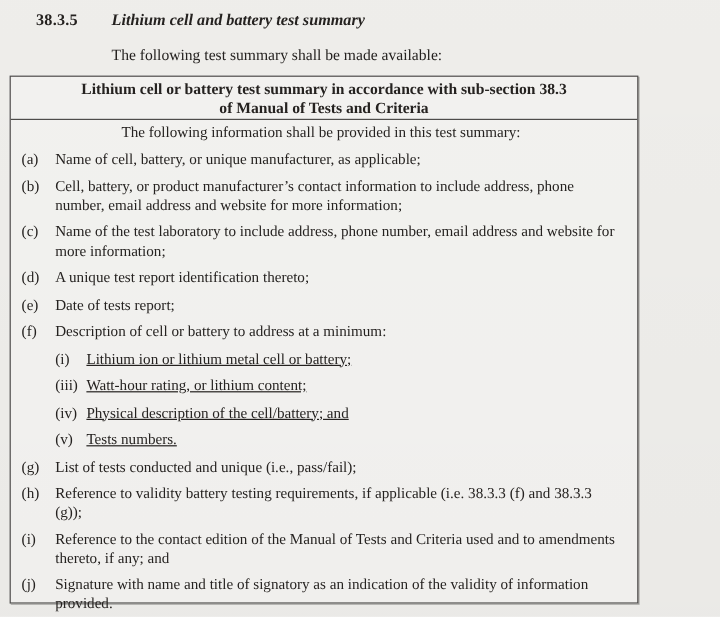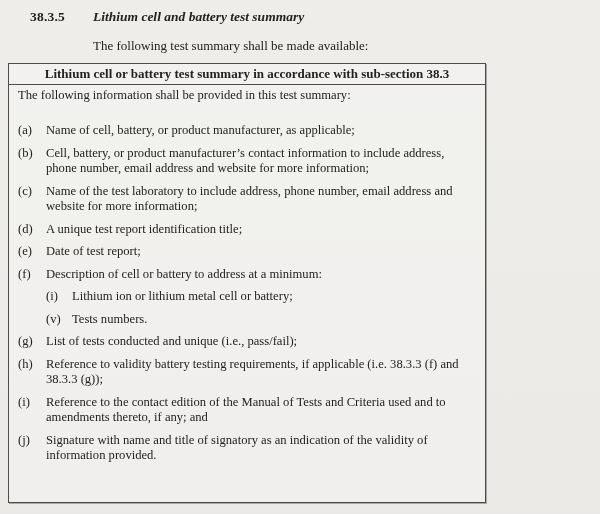--- a/index.html
+++ b/index.html
@@ -34,104 +34,113 @@
     font-style: italic;
   }
   .intro {
     margin: 13px 0 0 93px;
     font-size: 13px;
   }
   .summary-box {
     position: absolute;
     left: 8px;
     top: 63px;
-    width: 478px;
+    width: 524px;
     height: 440px;
     border: 1.5px solid #4e4c4a;
     box-shadow: 1px 1px 0 rgba(90,88,86,0.45);
     box-sizing: border-box;
     background: rgba(255,255,255,0.25);
   }
   .box-header {
     text-align: center;
     font-weight: bold;
     font-size: 13px;
     line-height: 15.5px;
     padding: 2px 6px 2px 6px;
     border-bottom: 1.5px solid #4e4c4a;
   }
   .box-body {
     padding: 3px 14px 0 9px;
     font-size: 12.6px;
     line-height: 15.5px;
   }
-  .lead { margin-bottom: 20px; }
+  .lead { margin-bottom: 7px; text-align: center; }
   .item { display: flex; margin-bottom: 7px; }
   .item .lbl { flex: 0 0 28px; width: 28px; }
   .item .txt { flex: 1; }
   .subitem { display: flex; margin: 0 0 7px 28px; }
   .subitem .lbl { flex: 0 0 26px; width: 26px; }
-  .subitem .txt { flex: 1; }
+  .subitem .txt { flex: 1; text-decoration: underline; }
 </style>
 </head>
 <body>
 
 <div class="scan-tint"></div>
 
 <div class="doc-header">
   <span class="section-number">38.3.5</span>
   <span class="section-title">Lithium cell and battery test summary</span>
 </div>
 
 <div class="intro">The following test summary shall be made available:</div>
 
 <div class="summary-box">
   <div class="box-header">
     <div>Lithium cell or battery test summary in accordance with sub-section 38.3</div>
+    <div>of Manual of Tests and Criteria</div>
   </div>
   <div class="box-body">
     <div class="lead">The following information shall be provided in this test summary:</div>
 
     <div class="item">
       <span class="lbl">(a)</span>
-      <span class="txt">Name of cell, battery, or product manufacturer, as applicable;</span>
+      <span class="txt">Name of cell, battery, or unique manufacturer, as applicable;</span>
     </div>
 
     <div class="item">
       <span class="lbl">(b)</span>
       <span class="txt">Cell, battery, or product manufacturer’s contact information to include address, phone number, email address and website for more information;</span>
     </div>
 
     <div class="item">
       <span class="lbl">(c)</span>
       <span class="txt">Name of the test laboratory to include address, phone number, email address and website for more information;</span>
     </div>
 
     <div class="item">
       <span class="lbl">(d)</span>
-      <span class="txt">A unique test report identification title;</span>
+      <span class="txt">A unique test report identification thereto;</span>
     </div>
 
     <div class="item">
       <span class="lbl">(e)</span>
-      <span class="txt">Date of test report;</span>
+      <span class="txt">Date of tests report;</span>
     </div>
 
     <div class="item">
       <span class="lbl">(f)</span>
       <span class="txt">Description of cell or battery to address at a minimum:</span>
     </div>
 
     <div class="subitem">
       <span class="lbl">(i)</span>
       <span class="txt">Lithium ion or lithium metal cell or battery;</span>
     </div>
 
 
+    <div class="subitem">
+      <span class="lbl">(iii)</span>
+      <span class="txt">Watt-hour rating, or lithium content;</span>
+    </div>
 
+    <div class="subitem">
+      <span class="lbl">(iv)</span>
+      <span class="txt">Physical description of the cell/battery; and</span>
+    </div>
 
     <div class="subitem">
       <span class="lbl">(v)</span>
       <span class="txt">Tests numbers.</span>
     </div>
 
     <div class="item">
       <span class="lbl">(g)</span>
       <span class="txt">List of tests conducted and unique (i.e., pass/fail);</span>
     </div>

